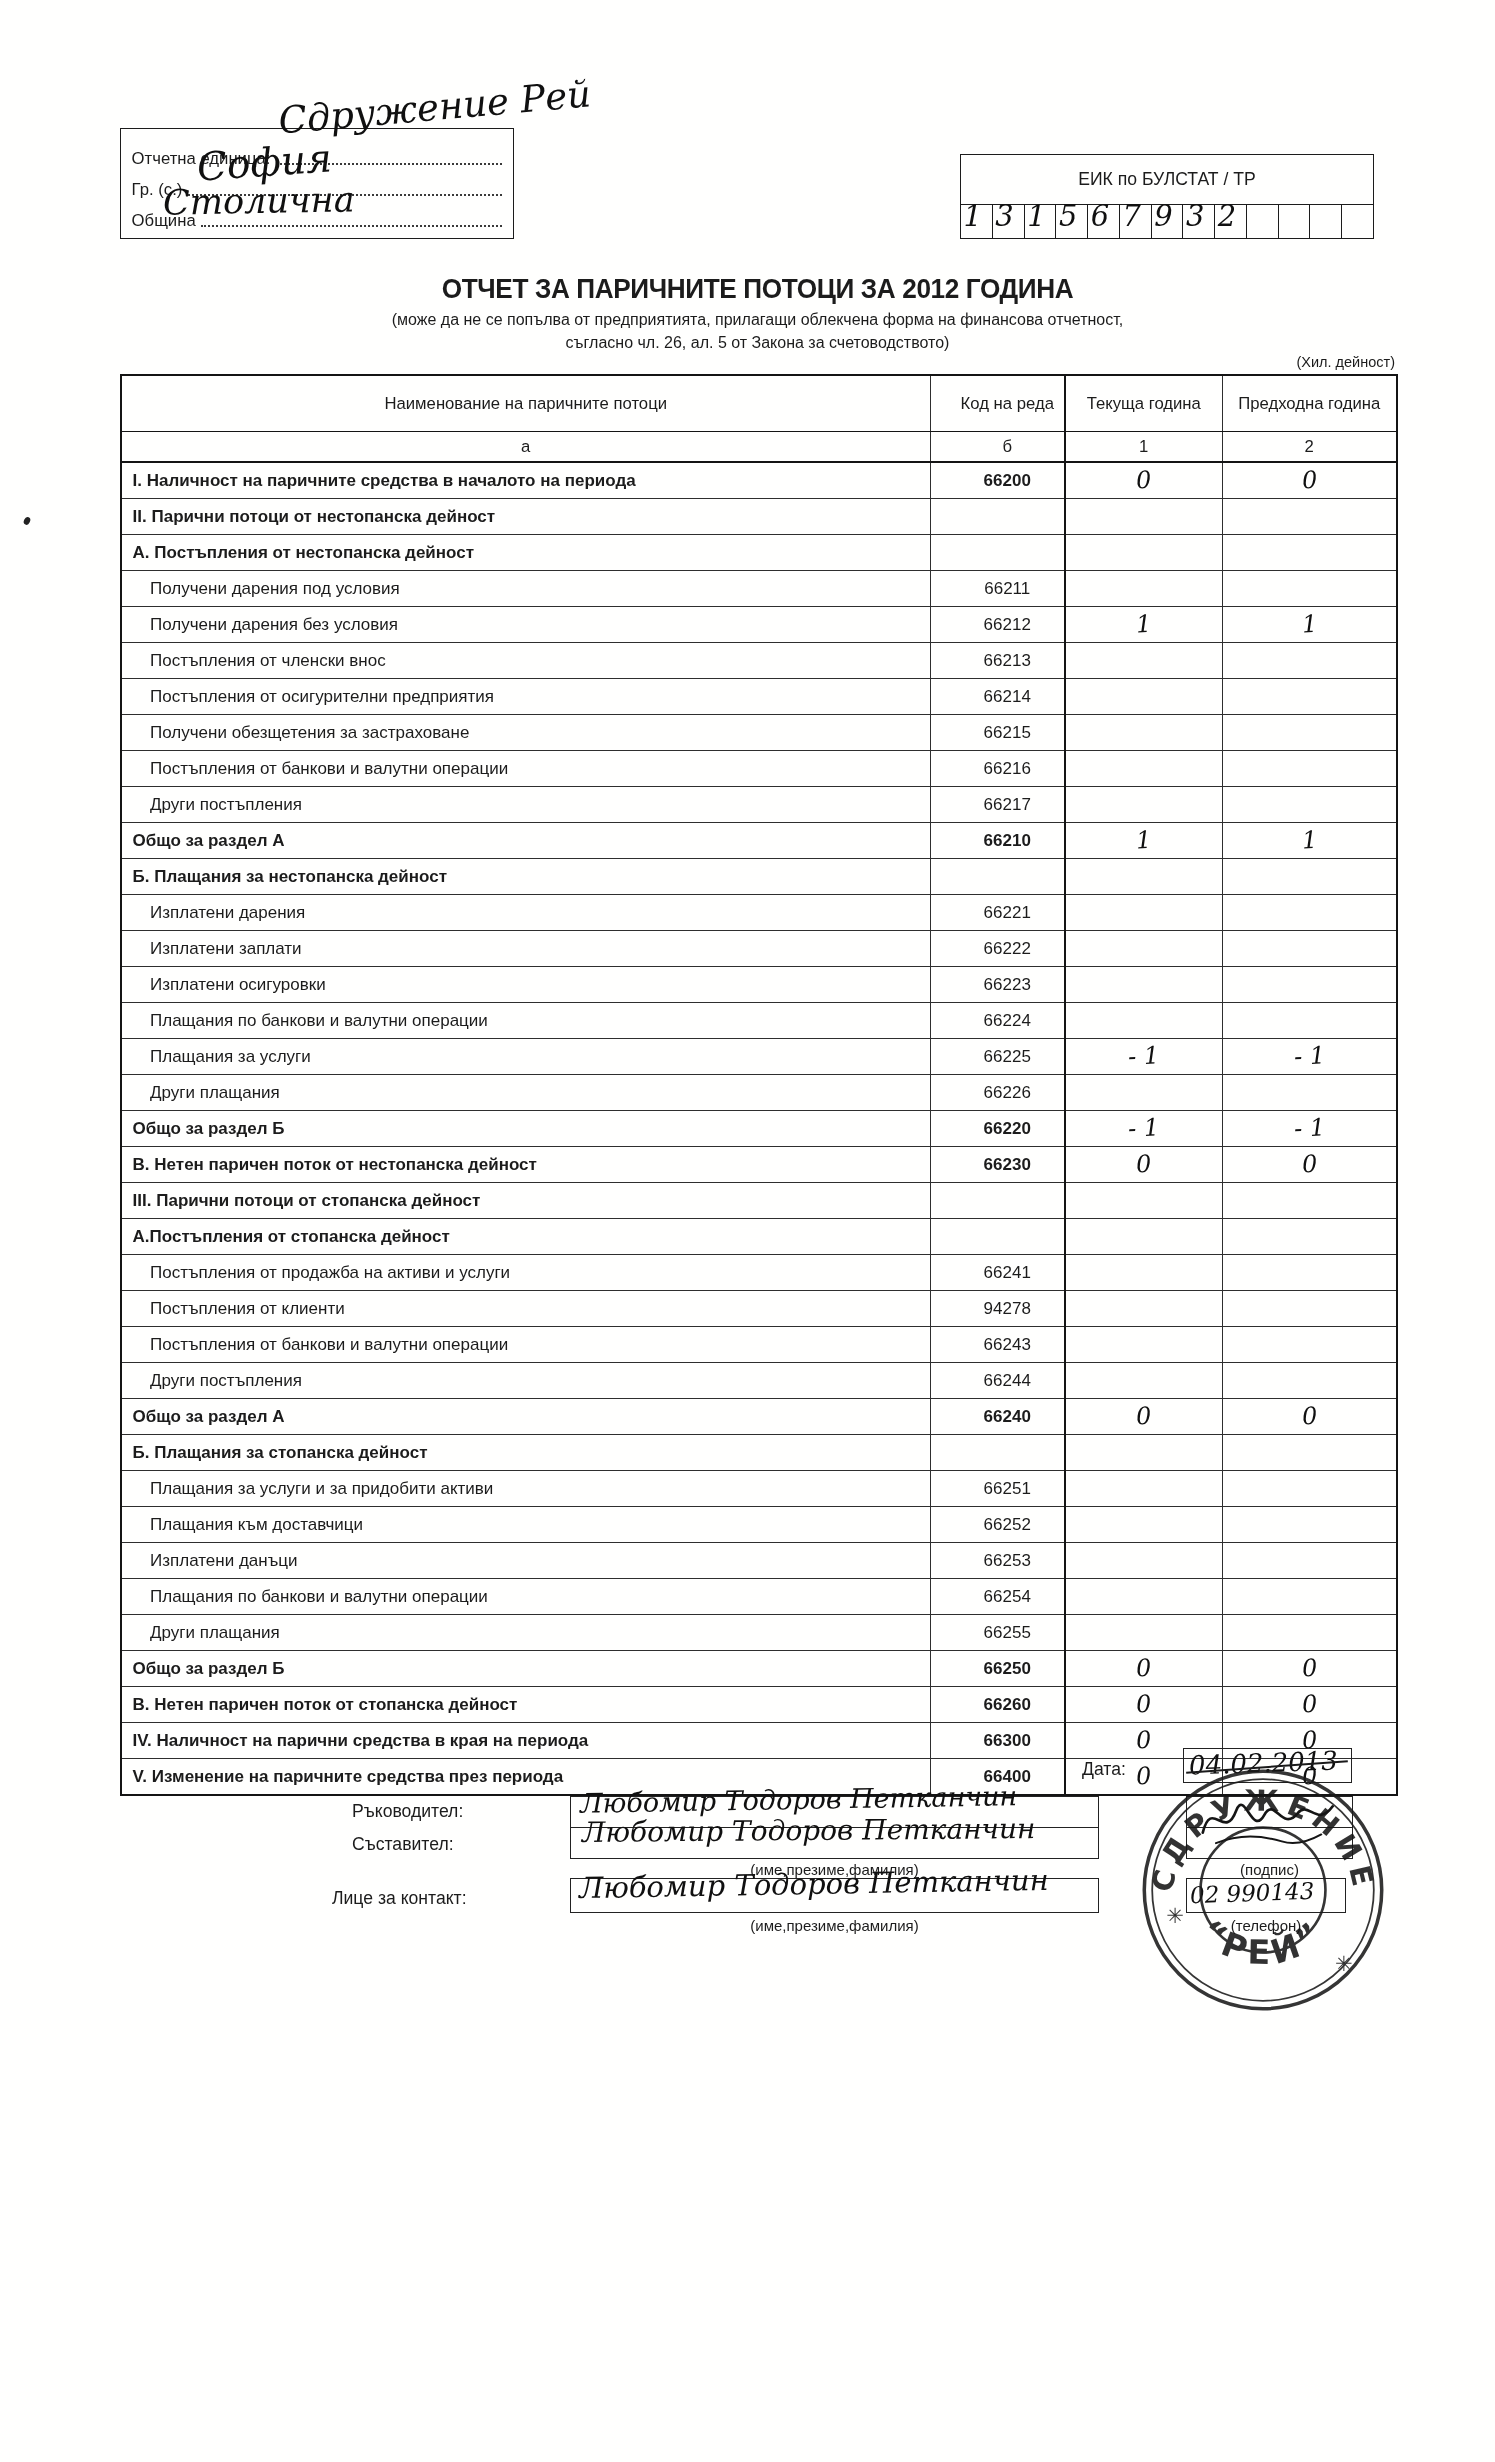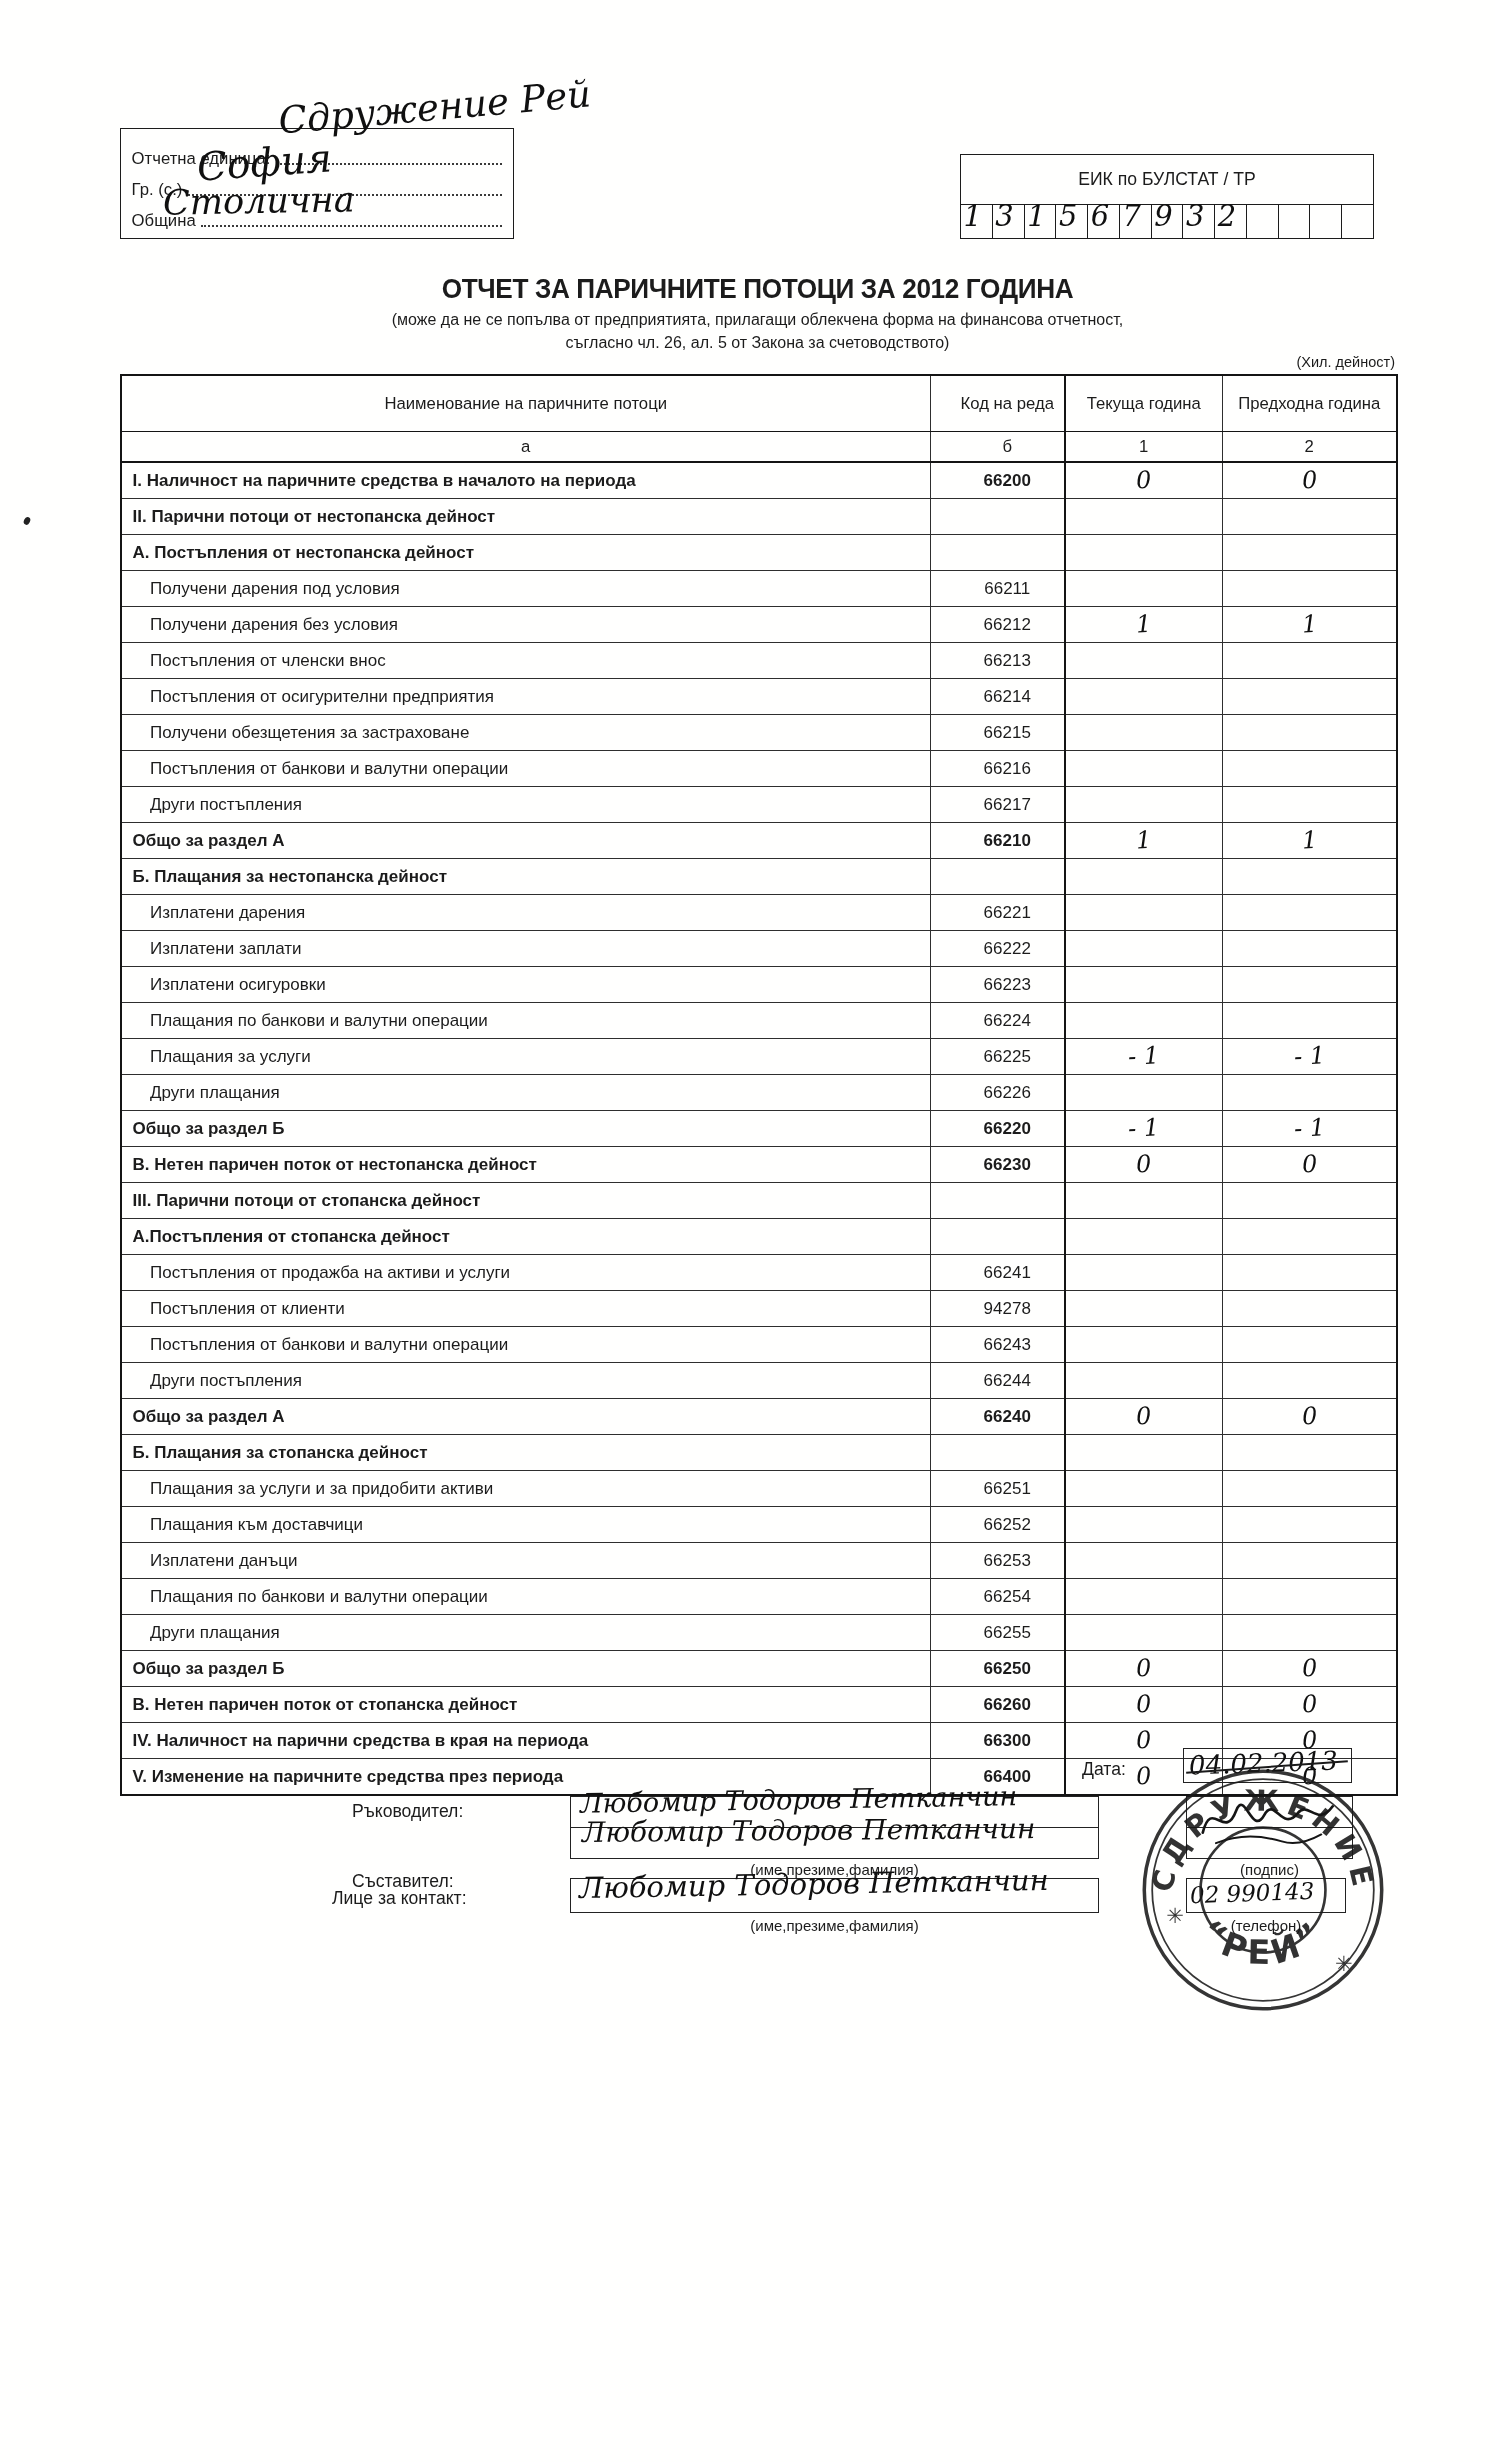--- a/index.html
+++ b/index.html
@@ -64,21 +64,21 @@
   .hand-val { font-size:24px; display:inline-block; transform:rotate(-3deg); }
   
   .f-label { position:absolute; font-size:17.6px; text-align:left; }
   .f-box   { position:absolute; border:1.8px solid #222; box-sizing:border-box; }
   .f-cap   { position:absolute; font-size:15px; text-align:center; }
   #lbl-date     { left:1082px; top:1759px; width:88px; }
   #box-date     { left:1183px; top:1748px; width:169px; height:35px; }
   #hw-date      { position:absolute; left:1189px; top:1750px; font-size:26px; transform:rotate(-2deg); }
   .date-strike  { position:absolute; left:1186px; top:1766px; width:162px; height:2.2px; background:#1a1a1a; transform:rotate(-4deg); }
   #lbl-manager  { left:352px; top:1801px; width:215px; }
-  #lbl-compiler { left:352px; top:1834px; width:215px;margin-top:37px; }
+  #lbl-compiler { left:352px; top:1834px; width:215px; }
   #lbl-contact  { left:332px; top:1888px; width:235px; }
   #box-manager  { left:570px; top:1796px; width:529px; height:32px; }
   #box-compiler { left:570px; top:1827px; width:529px; height:32px; }
   #box-contact  { left:570px; top:1878px; width:529px; height:35px; }
   #cap-names1   { left:570px; top:1861px; width:529px; }
   #cap-names2   { left:570px; top:1917px; width:529px; }
   #hw-manager   { position:absolute; left:580px; top:1786px; font-size:27px; transform:rotate(-1deg); }
   #hw-compiler  { position:absolute; left:582px; top:1817px; font-size:28px; transform:rotate(-0.5deg); }
   #hw-contact   { position:absolute; left:579px; top:1870px; font-size:29px; transform:rotate(-1deg); }
   #box-sig1  { left:1186px; top:1796px; width:167px; height:32px; }

